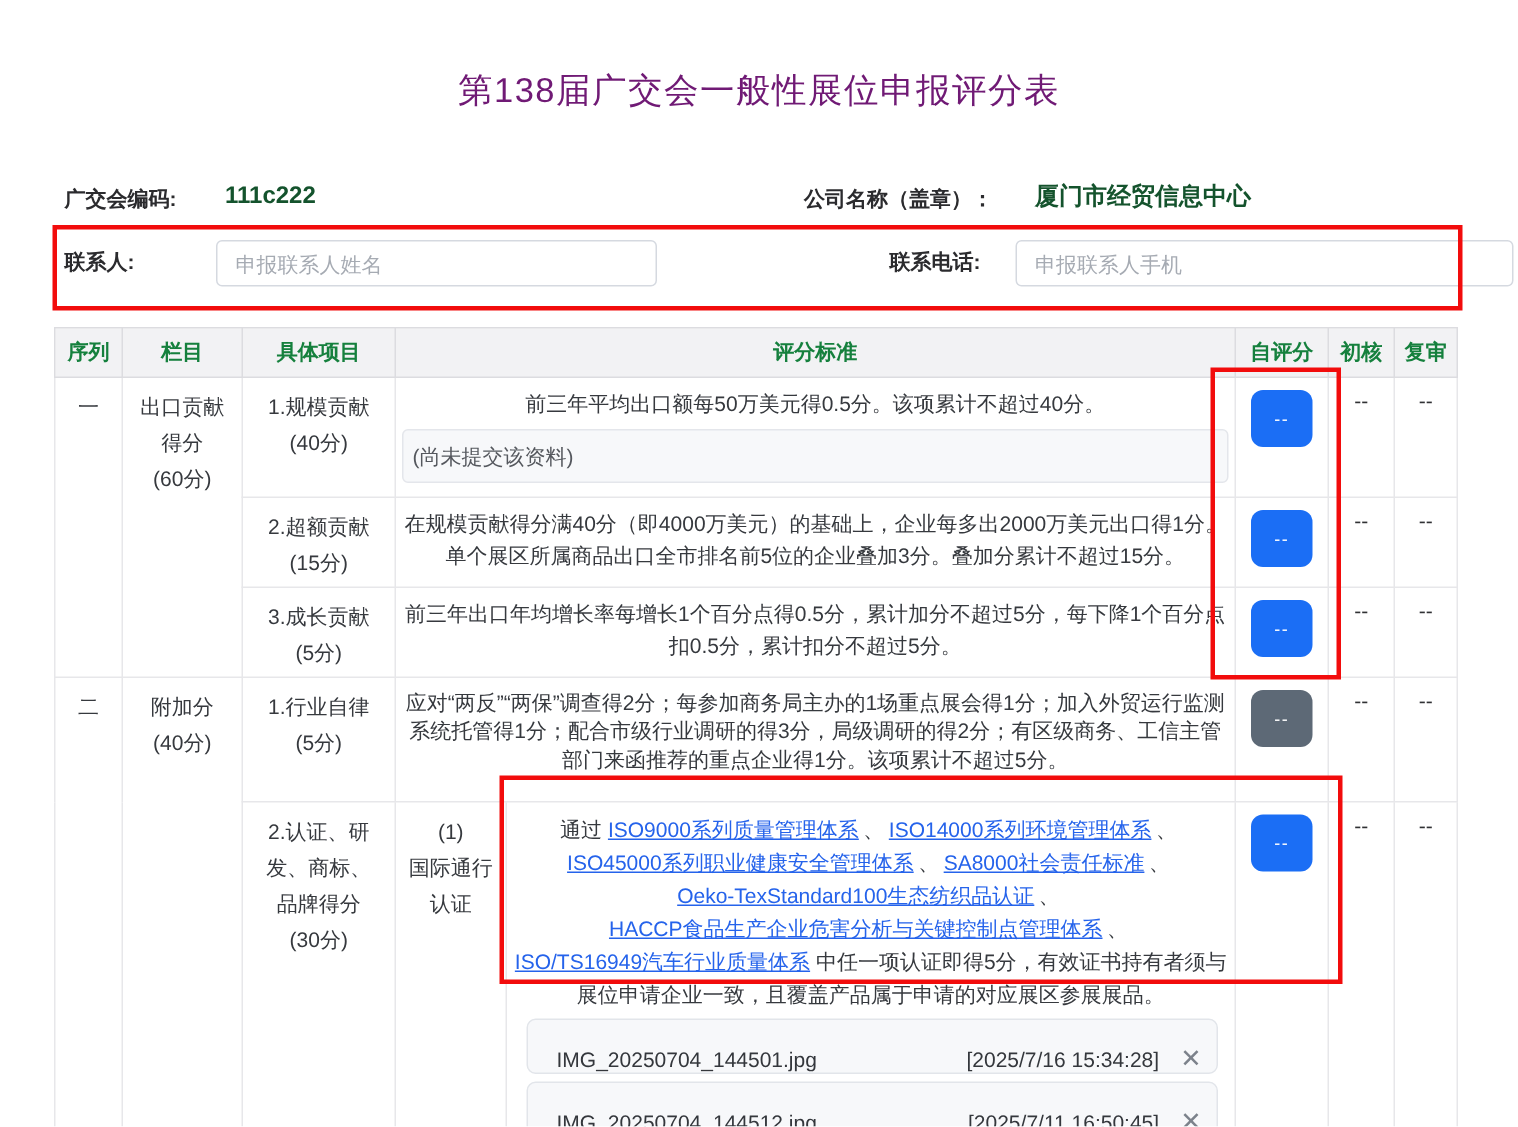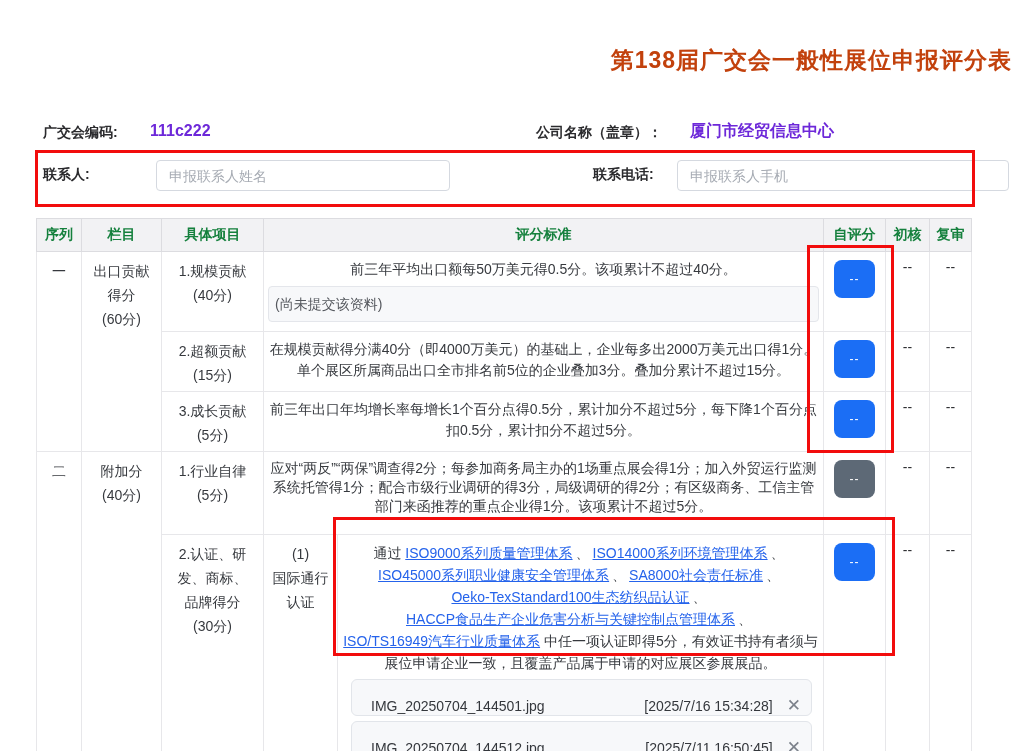--- a/index.html
+++ b/index.html
@@ -1,31 +1,31 @@
 <!DOCTYPE html>
 <html><head>
 <meta charset="utf-8">
 <style>
   html,body{margin:0;padding:0;background:#fff;font-family:"Liberation Sans","DejaVu Sans",sans-serif;}
   .page{position:relative;width:1012px;height:751px;overflow:hidden;background:#fff;}
 
   
-  .title{position:absolute;top:30px;left:0;width:100%;text-align:right;font-size:23px;font-weight:bold;color:#c2410c;letter-spacing:1px;}
+  .title{position:absolute;top:30px;left:0;width:100%;text-align:center;font-size:23px;font-weight:normal;color:#701a75;letter-spacing:1px;}
 
   
   .lbl{position:absolute;font-size:14px;font-weight:bold;color:#2b2b2e;}
-  .val{position:absolute;font-size:16px;font-weight:bold;color:#6d28d9;}
+  .val{position:absolute;font-size:16px;font-weight:bold;color:#14532d;}
   .txt-input{position:absolute;box-sizing:border-box;height:31px;border:1px solid #d5d9e0;border-radius:4px;padding:0 12px;font-size:14px;color:#333;outline:none;background:#fff;font-family:inherit;}
   .txt-input::placeholder{color:#a6abb3;}
   #code-label{left:43px;top:124px;}
   #code-value{left:150px;top:122px;}
   #company-label{left:536px;top:124px;}
   #company-value{left:690px;top:121px;}
   #contact-label{left:43px;top:166px;}
-  #contact-input{left:156px;top:160px;width:294px;}
+  #contact-input{left:144px;top:160px;width:294px;}
   #phone-label{left:593px;top:166px;}
   #phone-input{left:677px;top:160px;width:332px;}
 
   
   table.score{position:absolute;left:36px;top:218px;width:935px;border-collapse:collapse;table-layout:fixed;font-size:14px;color:#36393e;}
   table.score th{background:#f2f2f4;border:1px solid #dcdce0;font-weight:bold;color:#15803d;height:32px;padding:0;text-align:center;}
   table.score td{border:1px solid #e7e7ea;vertical-align:top;text-align:center;padding:7px 4px 4px;background:#fff;}
   tr.r1{height:80px;} tr.r2{height:59px;} tr.r3{height:58px;} tr.r4{height:83px;}
   .pre{white-space:pre-line;line-height:24px;}
   td.criteria{text-align:left;padding:8px 12px 4px;line-height:21px;}

